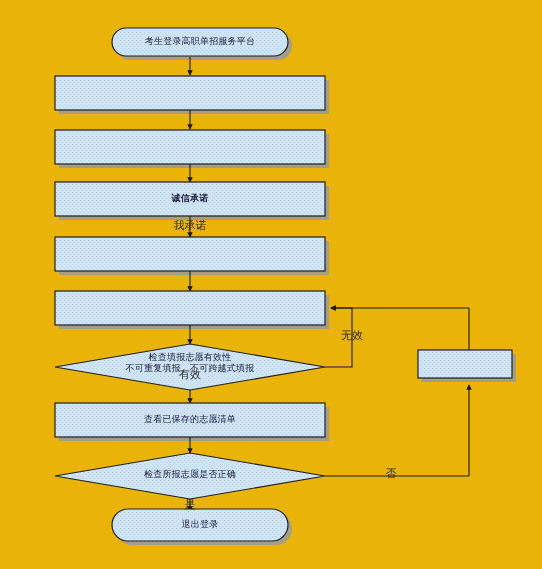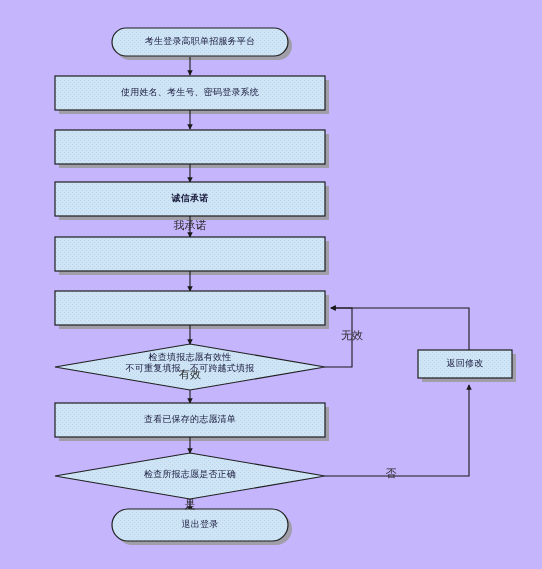--- a/index.html
+++ b/index.html
@@ -8,21 +8,21 @@
     padding: 0;
     background: #ffffff;
   }
   body {
     font-family: "DejaVu Sans", "Liberation Sans", sans-serif;
   }
   #canvas {
     position: relative;
     width: 542px;
     height: 569px;
-    background: #c4b5fd;
+    background: #eab308;
     overflow: hidden;
   }
   #flow-svg {
     position: absolute;
     left: 0;
     top: 0;
     width: 542px;
     height: 569px;
   }
   .node-label {
@@ -112,37 +112,35 @@
       <polygon points="190,344 325,367 190,390 55,367"></polygon>
       <rect x="55" y="403" width="270" height="34"></rect>
       <polygon points="190,453 325,476 190,499 55,476"></polygon>
       <rect x="418" y="350" width="94" height="28"></rect>
       <rect x="112" y="509" width="176" height="32" rx="16" ry="16"></rect>
     </g>
   </svg>
 
   <div class="node-label" style="left:112px; top:28px; width:176px; height:28px;">考生登录高职单招服务平台</div>
 
-  <div class="node-label" style="left:55px; top:76px; width:270px; height:34px;">使用姓名、考生号、密码登录系统</div>
 
 
   <div class="node-label" style="left:55px; top:182px; width:270px; height:34px;font-weight:bold;">诚信承诺</div>
 
 
 
   <div class="node-label" style="left:70px; top:344px; width:240px; height:38px;">检查填报志愿有效性
 不可重复填报、不可跨越式填报</div>
 
   <div class="node-label" style="left:55px; top:403px; width:270px; height:34px;">查看已保存的志愿清单</div>
 
   <div class="node-label" style="left:70px; top:460px; width:240px; height:30px;">检查所报志愿是否正确</div>
 
   <div class="node-label" style="left:112px; top:509px; width:176px; height:32px;">退出登录</div>
 
-  <div class="node-label" style="left:418px; top:350px; width:94px; height:28px;">返回修改</div>
 
   <div class="edge-label" style="left:155px; top:220px; width:70px;">我承诺</div>
 
   <div class="edge-label" style="left:330px; top:330px; width:44px;">无效</div>
 
   <div class="edge-label" style="left:155px; top:369px; width:70px;">有效</div>
 
   <div class="edge-label" style="left:369px; top:468px; width:44px;">否</div>
 
   <div class="edge-label" style="left:155px; top:499px; width:70px;">是</div>

